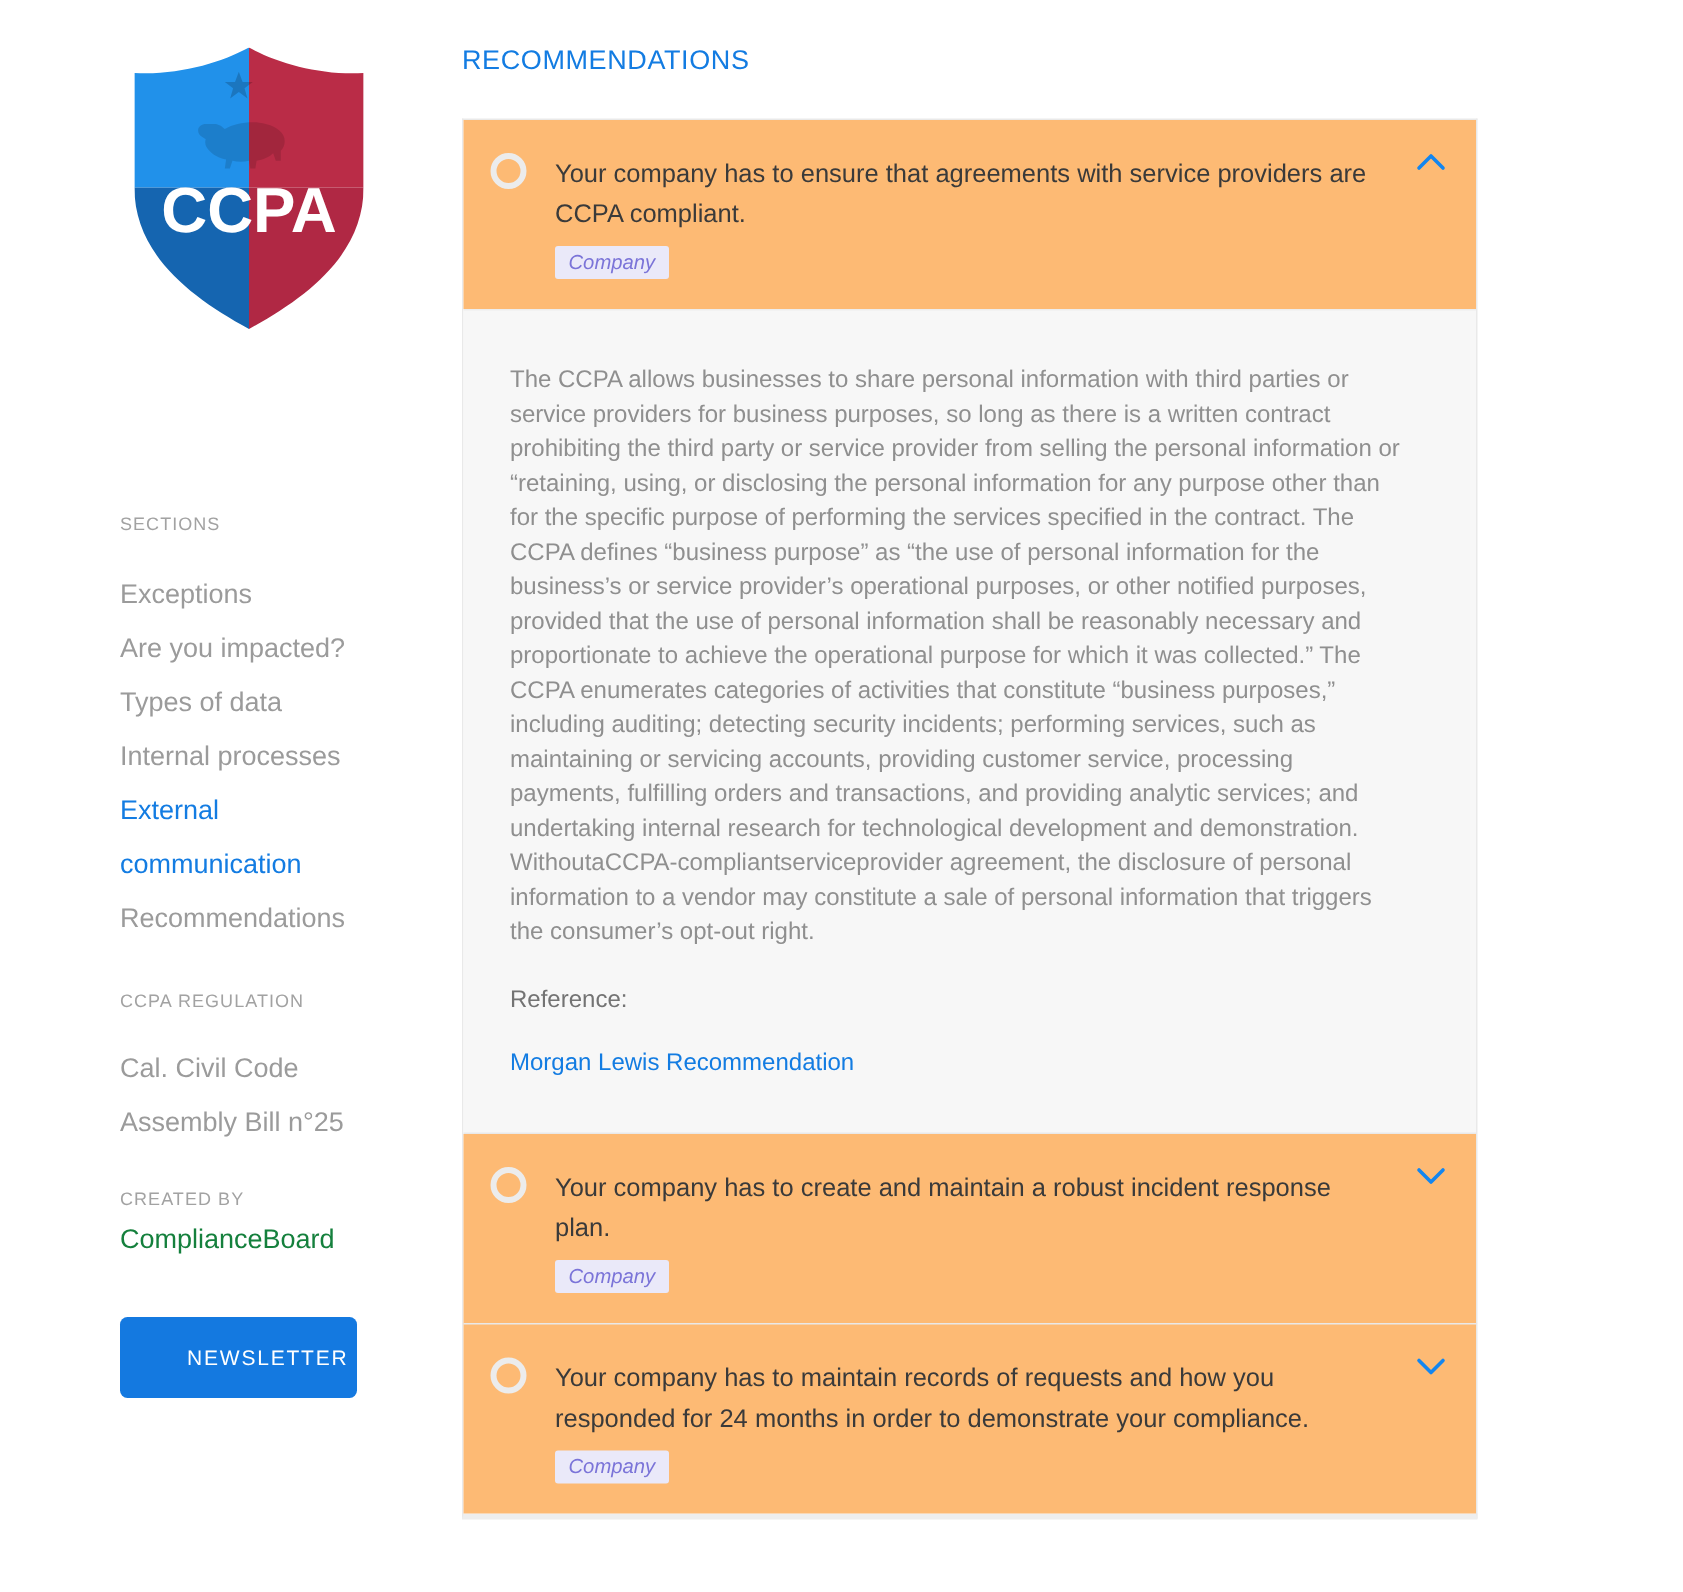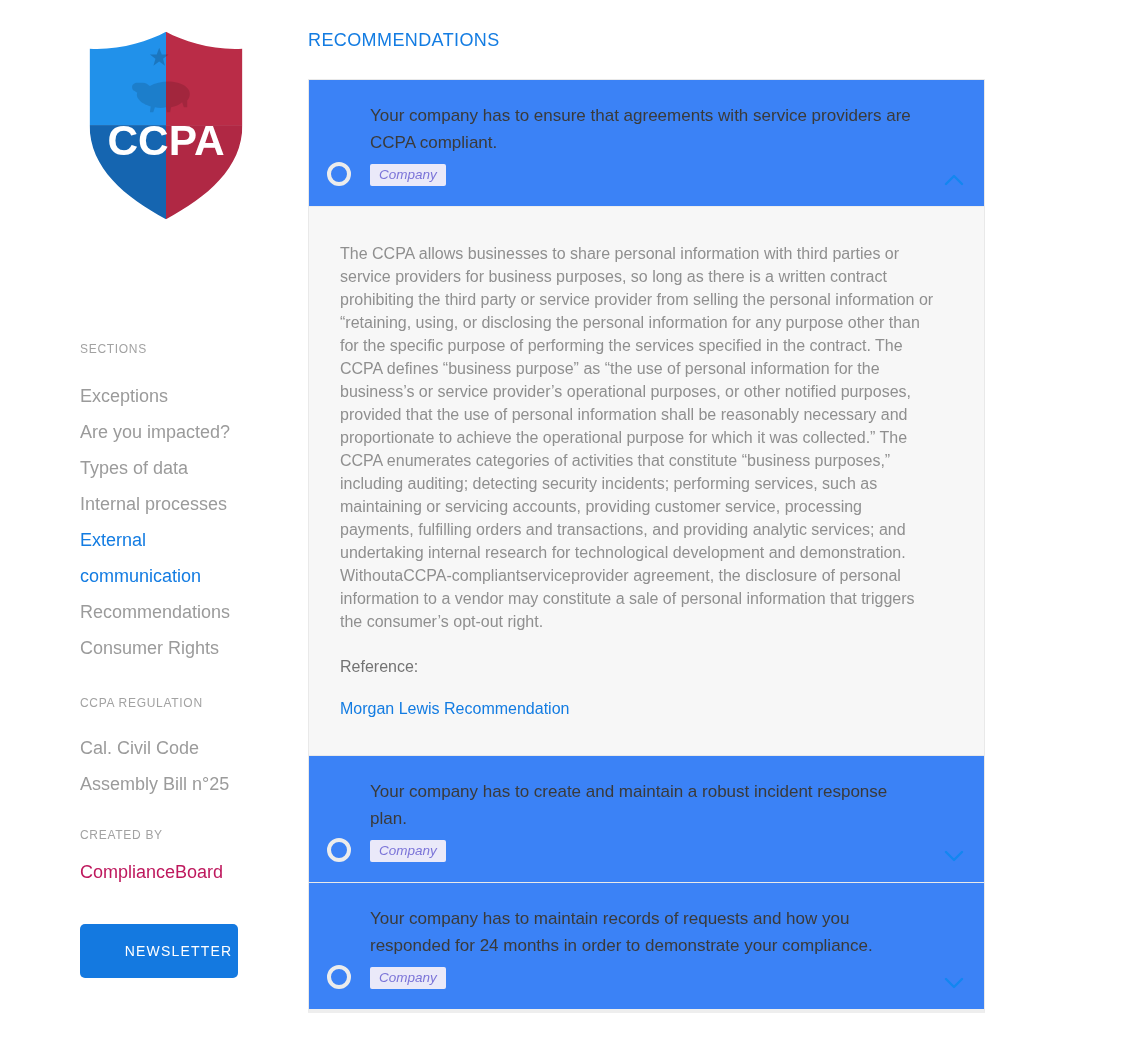--- a/index.html
+++ b/index.html
@@ -21,44 +21,44 @@
   .side-heading.sections { margin-top:121px; }
   .nav-list { list-style:none; margin-top:22px; }
   .nav-list li {
     font-size:18px; line-height:36px; color:#9b9b9b; cursor:pointer;
   }
   .nav-list li.active { color:#137ce2; }
   .side-heading.regulation { margin-top:30px; }
   .nav-list.regulation-list { margin-top:20px; }
   .side-heading.createdby { margin-top:26px; }
   .created-by {
-    font-size:18px; line-height:24px; color:#be185d; margin-top:18px; cursor:pointer;
+    font-size:18px; line-height:24px; color:#15803d; margin-top:8px; cursor:pointer;
   }
   .newsletter-btn {
     display:block; margin-top:40px; width:158px; height:54px;
     background:#1479e0; color:#ffffff; border:none; border-radius:5px;
     font-family:"Liberation Sans", sans-serif;
     font-size:14px; letter-spacing:1.2px; cursor:pointer;padding-left:39px;
   }
 
   
   .main { position:absolute; left:308px; top:30px; width:677px; }
   .page-title {
     font-size:18px; font-weight:400; letter-spacing:.4px;
     color:#137ce2; line-height:21px; margin-bottom:28px;
   }
   .accordion {
     border:1px solid #e9e9e9;
     border-bottom:4px solid #eeeeee;
     background:#ffffff;
   }
   .card-header {
-    display:flex; align-items:flex-end;
+    display:flex; align-items:flex-start;
     padding:22px 20px 20px 18px;
-    background:#3b82f6; cursor:pointer;
+    background:#fdba74; cursor:pointer;
   }
   .card-header + .card-header { border-top:1px solid #e9e9e9; }
   .circle {
     flex:0 0 auto; width:24px; height:24px; border-radius:50%;
     border:4px solid #ececec; margin-right:19px; cursor:pointer;
   }
   .card-content { flex:1 1 auto; min-width:0; }
   .card-title {
     font-size:17px; line-height:27px; color:#3a3a3a; font-weight:400;
     max-width:545px;
@@ -114,21 +114,20 @@
     </div>
 
     <div class="side-heading sections">SECTIONS</div>
     <ul class="nav-list">
       <li>Exceptions</li>
       <li>Are you impacted?</li>
       <li>Types of data</li>
       <li>Internal processes</li>
       <li class="active">External communication</li>
       <li>Recommendations</li>
-      <li>Consumer Rights</li>
     </ul>
 
     <div class="side-heading regulation">CCPA REGULATION</div>
     <ul class="nav-list regulation-list">
       <li>Cal. Civil Code</li>
       <li>Assembly Bill n°25</li>
     </ul>
 
     <div class="side-heading createdby">CREATED BY</div>
     <div class="created-by">ComplianceBoard</div>

